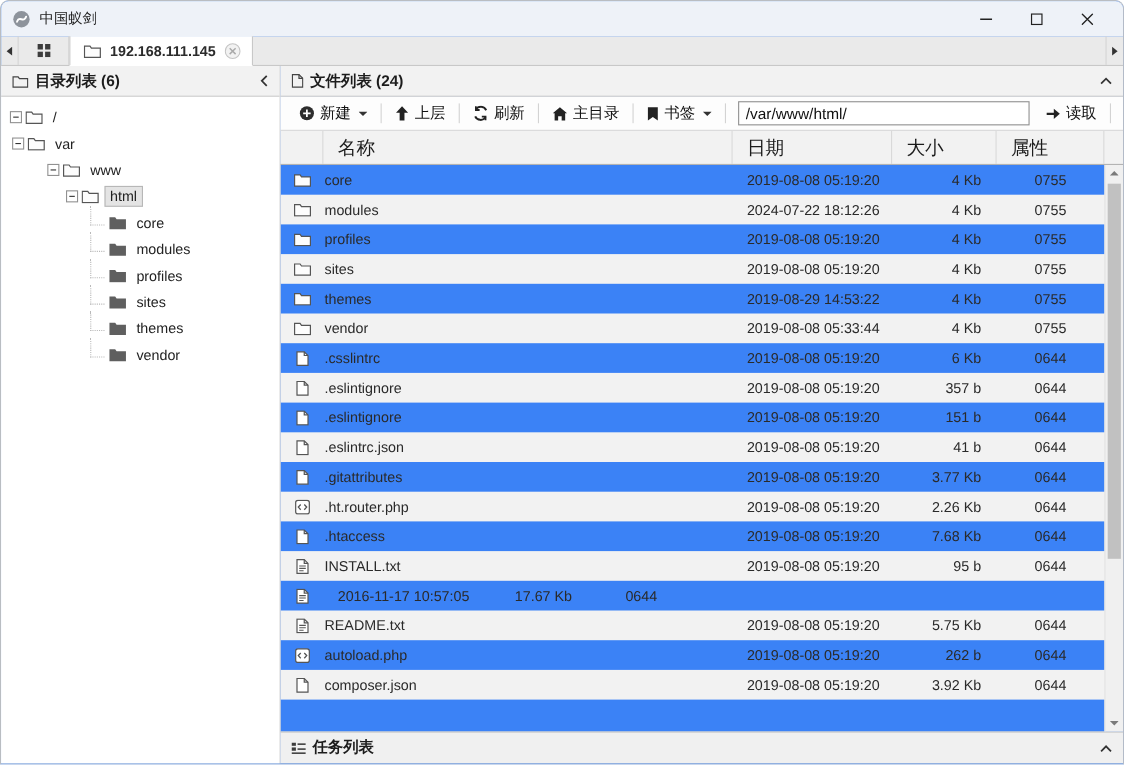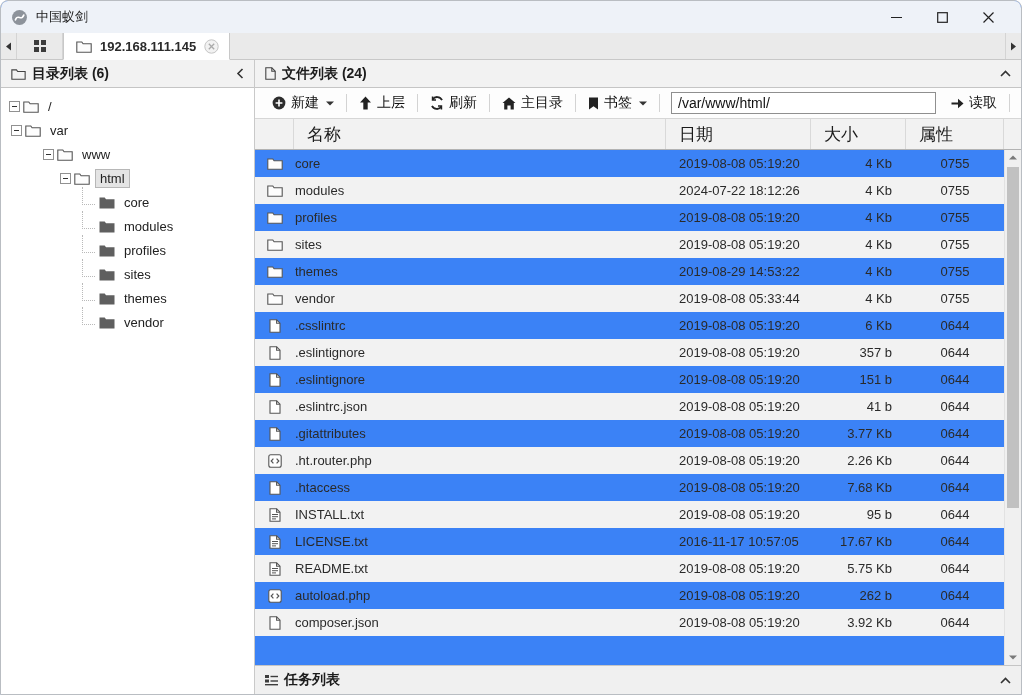--- a/index.html
+++ b/index.html
@@ -548,21 +548,20 @@
               <div class="td col-sbar"></div>
             </div>
             <div class="tr">
               <div class="td col-icon">
                 <svg width="12" height="14" viewBox="0 0 12 14">
                   <path d="M1 0.8 h6.6 l3.4 3.4 V13.2 H1 z" fill="#fff" stroke="#555" stroke-width="1.1"></path>
                   <path d="M7.6 0.8 v3.4 h3.4" fill="none" stroke="#555" stroke-width="1.1"></path>
                   <path d="M3 6.5 h6 M3 8.7 h6 M3 10.9 h4" stroke="#555" stroke-width="1"></path>
                 </svg>
               </div>
-              <div class="td col-name">LICENSE.txt</div>
               <div class="td col-date">2016-11-17 10:57:05</div>
               <div class="td col-size">17.67 Kb</div>
               <div class="td col-perm">0644</div>
               <div class="td col-sbar"></div>
             </div>
             <div class="tr alt">
               <div class="td col-icon">
                 <svg width="12" height="14" viewBox="0 0 12 14">
                   <path d="M1 0.8 h6.6 l3.4 3.4 V13.2 H1 z" fill="#fff" stroke="#555" stroke-width="1.1"></path>
                   <path d="M7.6 0.8 v3.4 h3.4" fill="none" stroke="#555" stroke-width="1.1"></path>

